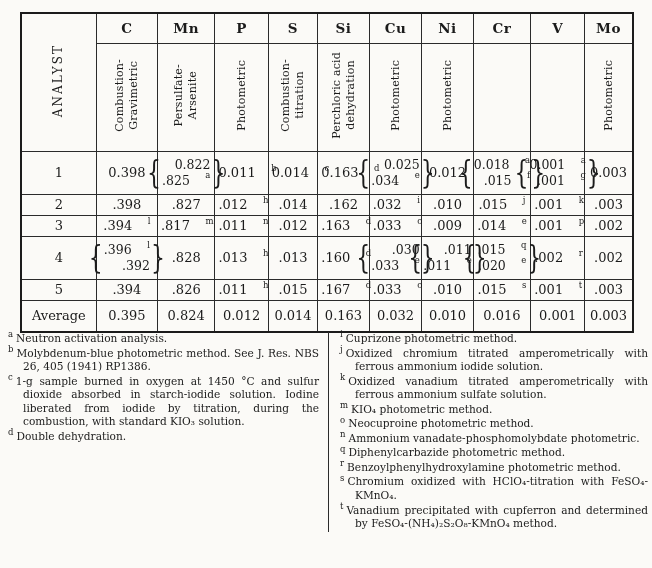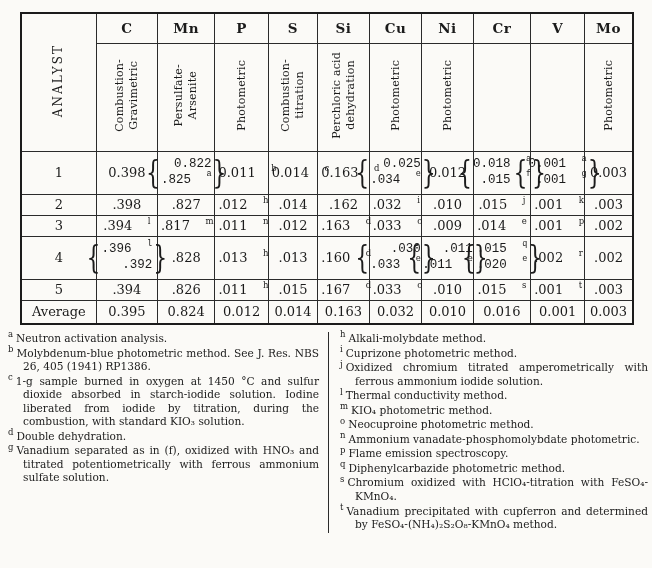--- a/index.html
+++ b/index.html
@@ -37,27 +37,27 @@
     display:inline-block;
     writing-mode:vertical-rl;
     transform:rotate(180deg);
     white-space:pre-line;
     line-height:1.25;
   }
   span.analyst{font-size:12px;letter-spacing:2px;}
   span.method{font-size:11px;letter-spacing:.2px;}
   tbody tr{height:21px;}
   tbody tr.tall{height:43px;}
-  tbody tr.avg-row{height:24px;margin-left:44px;}
+  tbody tr.avg-row{height:32px;margin-left:44px;}
   th.rowlab{font-size:13px;}
   td.val-cell{font-size:13px;}
   sup.fn{font-size:8.5px;line-height:0;position:relative;top:-1px;margin-left:.5px;}
   .pair{display:flex;align-items:center;justify-content:center;}
   .brace{font-size:22px;font-weight:400;transform:scaleY(1.45);padding:0 1px;line-height:1;}
-  .stack{display:inline-block;text-align:right;font-family:Liberation Mono, monospace;}
+  .stack{display:inline-block;text-align:right;}
   .stack .sline{font-size:12.5px;line-height:1.25;white-space:nowrap;}
 
   
   .footnotes{
     position:absolute;left:8px;top:332px;width:640px;
     display:flex;align-items:stretch;
     font-size:10.6px;line-height:1.28;
   }
   .fcol{width:50%;}
   .fcol.left{padding-right:9px;}
@@ -268,30 +268,28 @@
         </tr>
       </tbody>
   </table>
 
   <div class="footnotes">
     <div class="fcol left" id="fn-left">
         <div class="fn"><sup class="marker">a</sup><span class="fn-text">Neutron activation analysis.</span></div>
         <div class="fn"><sup class="marker">b</sup><span class="fn-text">Molybdenum-blue photometric method. See J. Res. NBS 26, 405 (1941) RP1386.</span></div>
         <div class="fn"><sup class="marker">c</sup><span class="fn-text">1-g sample burned in oxygen at 1450 °C and sulfur dioxide absorbed in starch-iodide solution. Iodine liberated from iodide by titration, during the combustion, with standard KIO₃ solution.</span></div>
         <div class="fn"><sup class="marker">d</sup><span class="fn-text">Double dehydration.</span></div>
-        <div class="fn"><sup class="marker">g</sup><span class="fn-text">Vanadium separated as in (f), oxidized with HNO₃ and titrated potentiometrically with ferrous ammonium sulfate solution.</span></div>
       </div>
     <div class="fcol right" id="fn-right">
-        <div class="fn"><sup class="marker">h</sup><span class="fn-text">Alkali-molybdate method.</span></div>
         <div class="fn"><sup class="marker">i</sup><span class="fn-text">Cuprizone photometric method.</span></div>
         <div class="fn"><sup class="marker">j</sup><span class="fn-text">Oxidized chromium titrated amperometrically with ferrous ammonium iodide solution.</span></div>
-        <div class="fn"><sup class="marker">l</sup><span class="fn-text">Thermal conductivity method.</span></div>
+        <div class="fn"><sup class="marker">k</sup><span class="fn-text">Oxidized vanadium titrated amperometrically with ferrous ammonium sulfate solution.</span></div>
         <div class="fn"><sup class="marker">m</sup><span class="fn-text">KIO₄ photometric method.</span></div>
         <div class="fn"><sup class="marker">o</sup><span class="fn-text">Neocuproine photometric method.</span></div>
         <div class="fn"><sup class="marker">n</sup><span class="fn-text">Ammonium vanadate-phosphomolybdate photometric.</span></div>
-        <div class="fn"><sup class="marker">p</sup><span class="fn-text">Flame emission spectroscopy.</span></div>
         <div class="fn"><sup class="marker">q</sup><span class="fn-text">Diphenylcarbazide photometric method.</span></div>
+        <div class="fn"><sup class="marker">r</sup><span class="fn-text">Benzoylphenylhydroxylamine photometric method.</span></div>
         <div class="fn"><sup class="marker">s</sup><span class="fn-text">Chromium oxidized with HClO₄-titration with FeSO₄-KMnO₄.</span></div>
         <div class="fn"><sup class="marker">t</sup><span class="fn-text">Vanadium precipitated with cupferron and determined by FeSO₄-(NH₄)₂S₂O₈-KMnO₄ method.</span></div>
       </div>
   </div>
 
 </div>
 
 </body></html>

